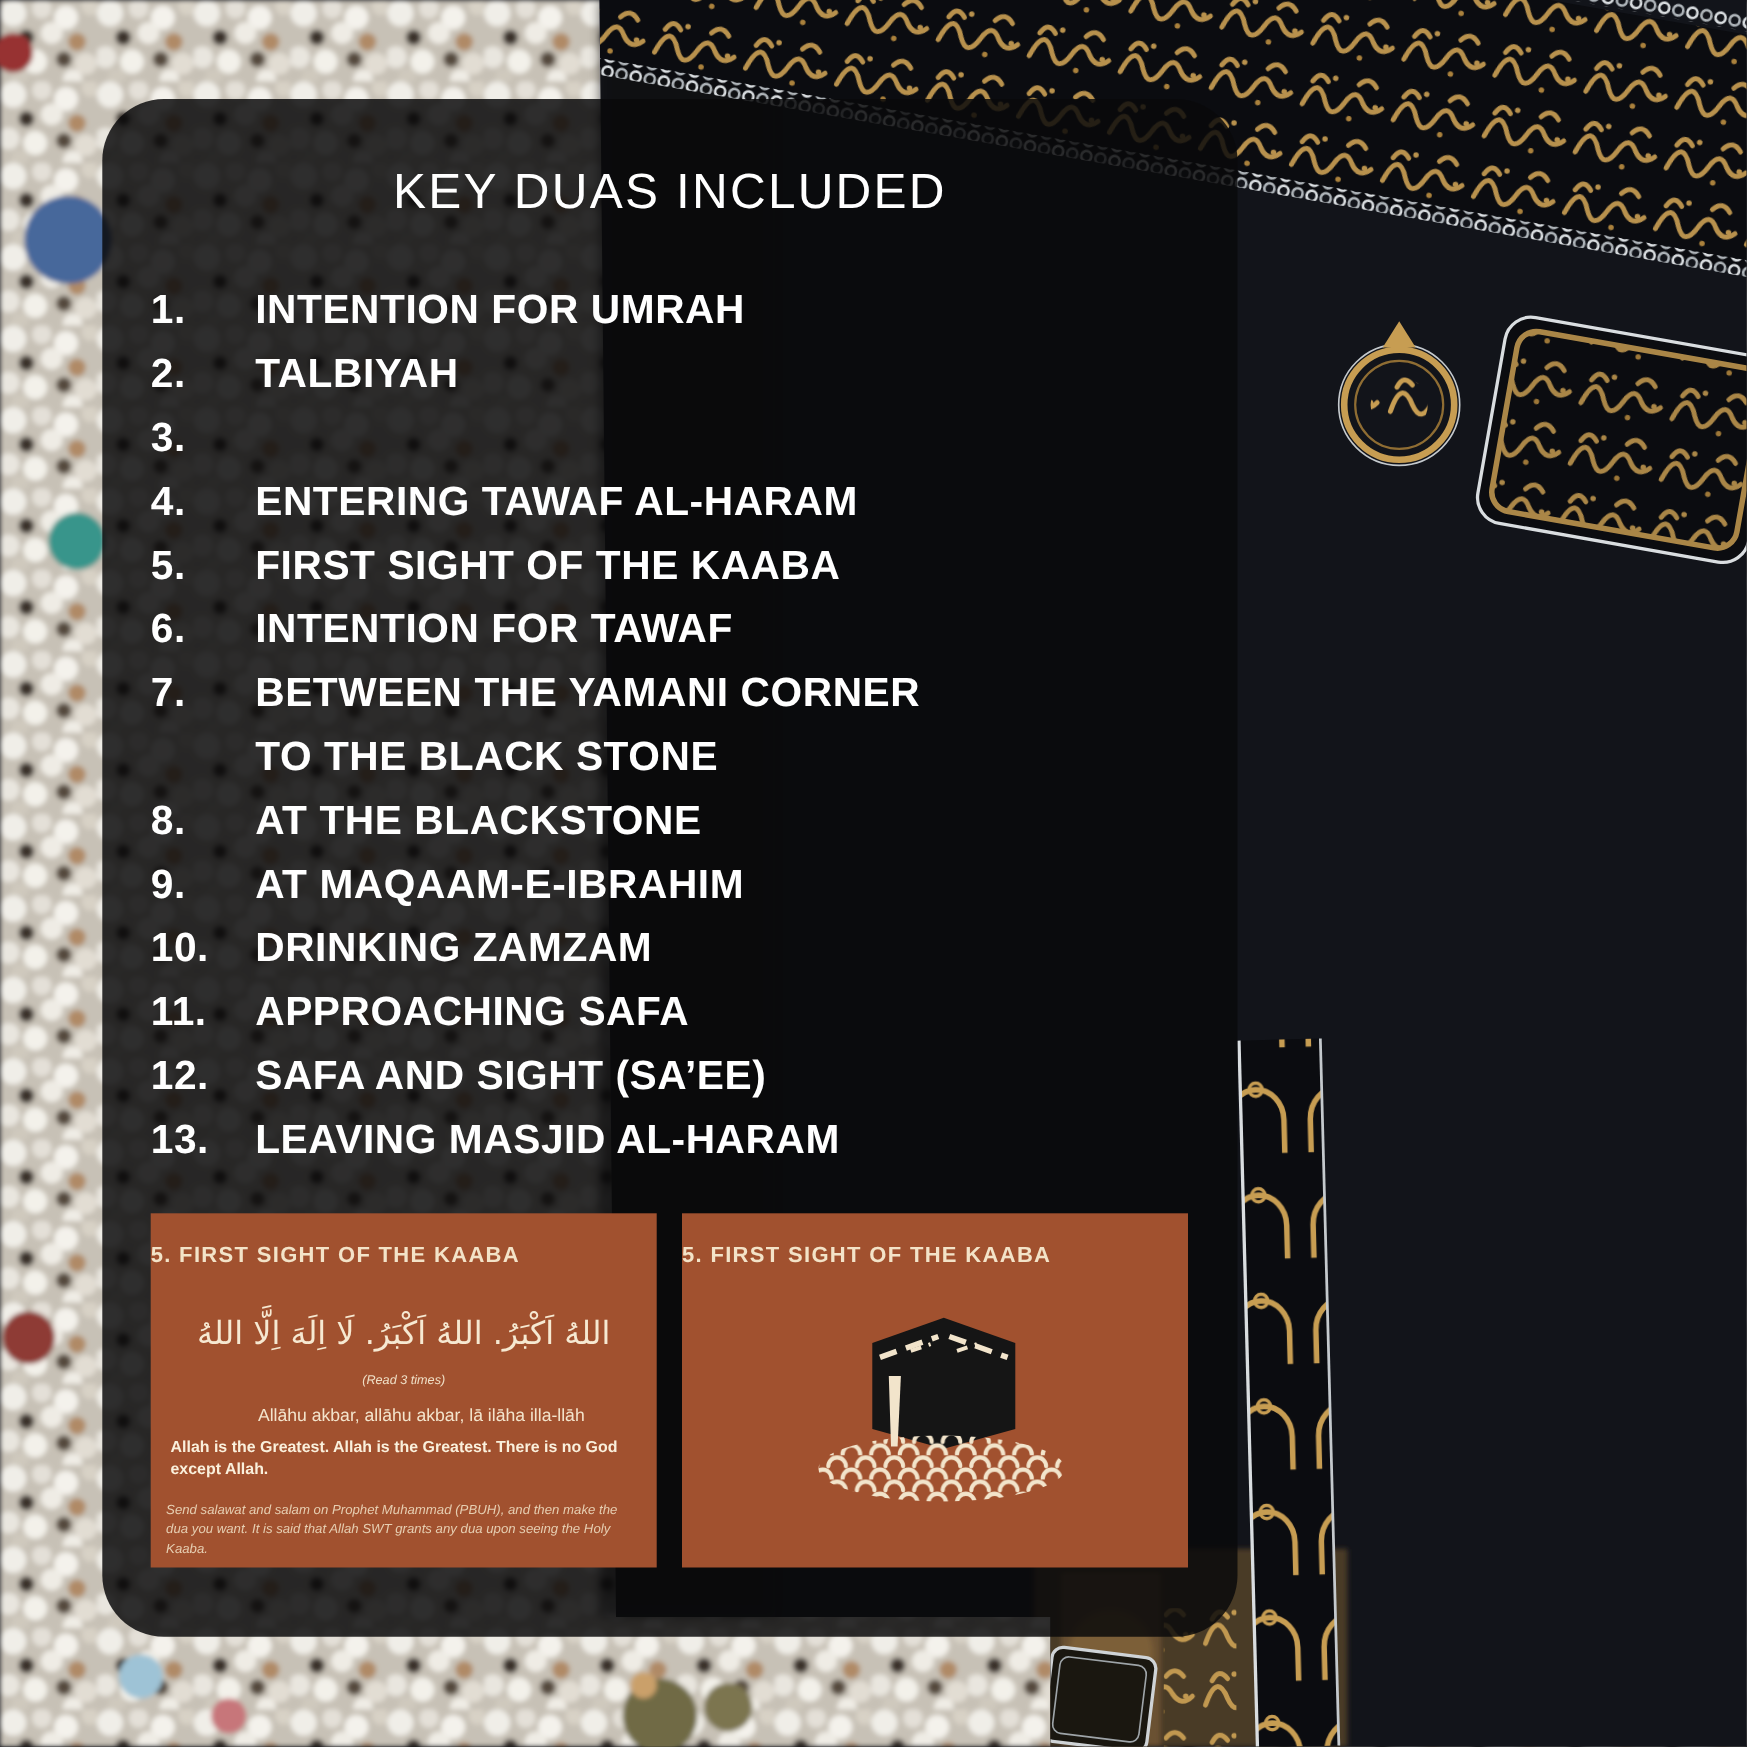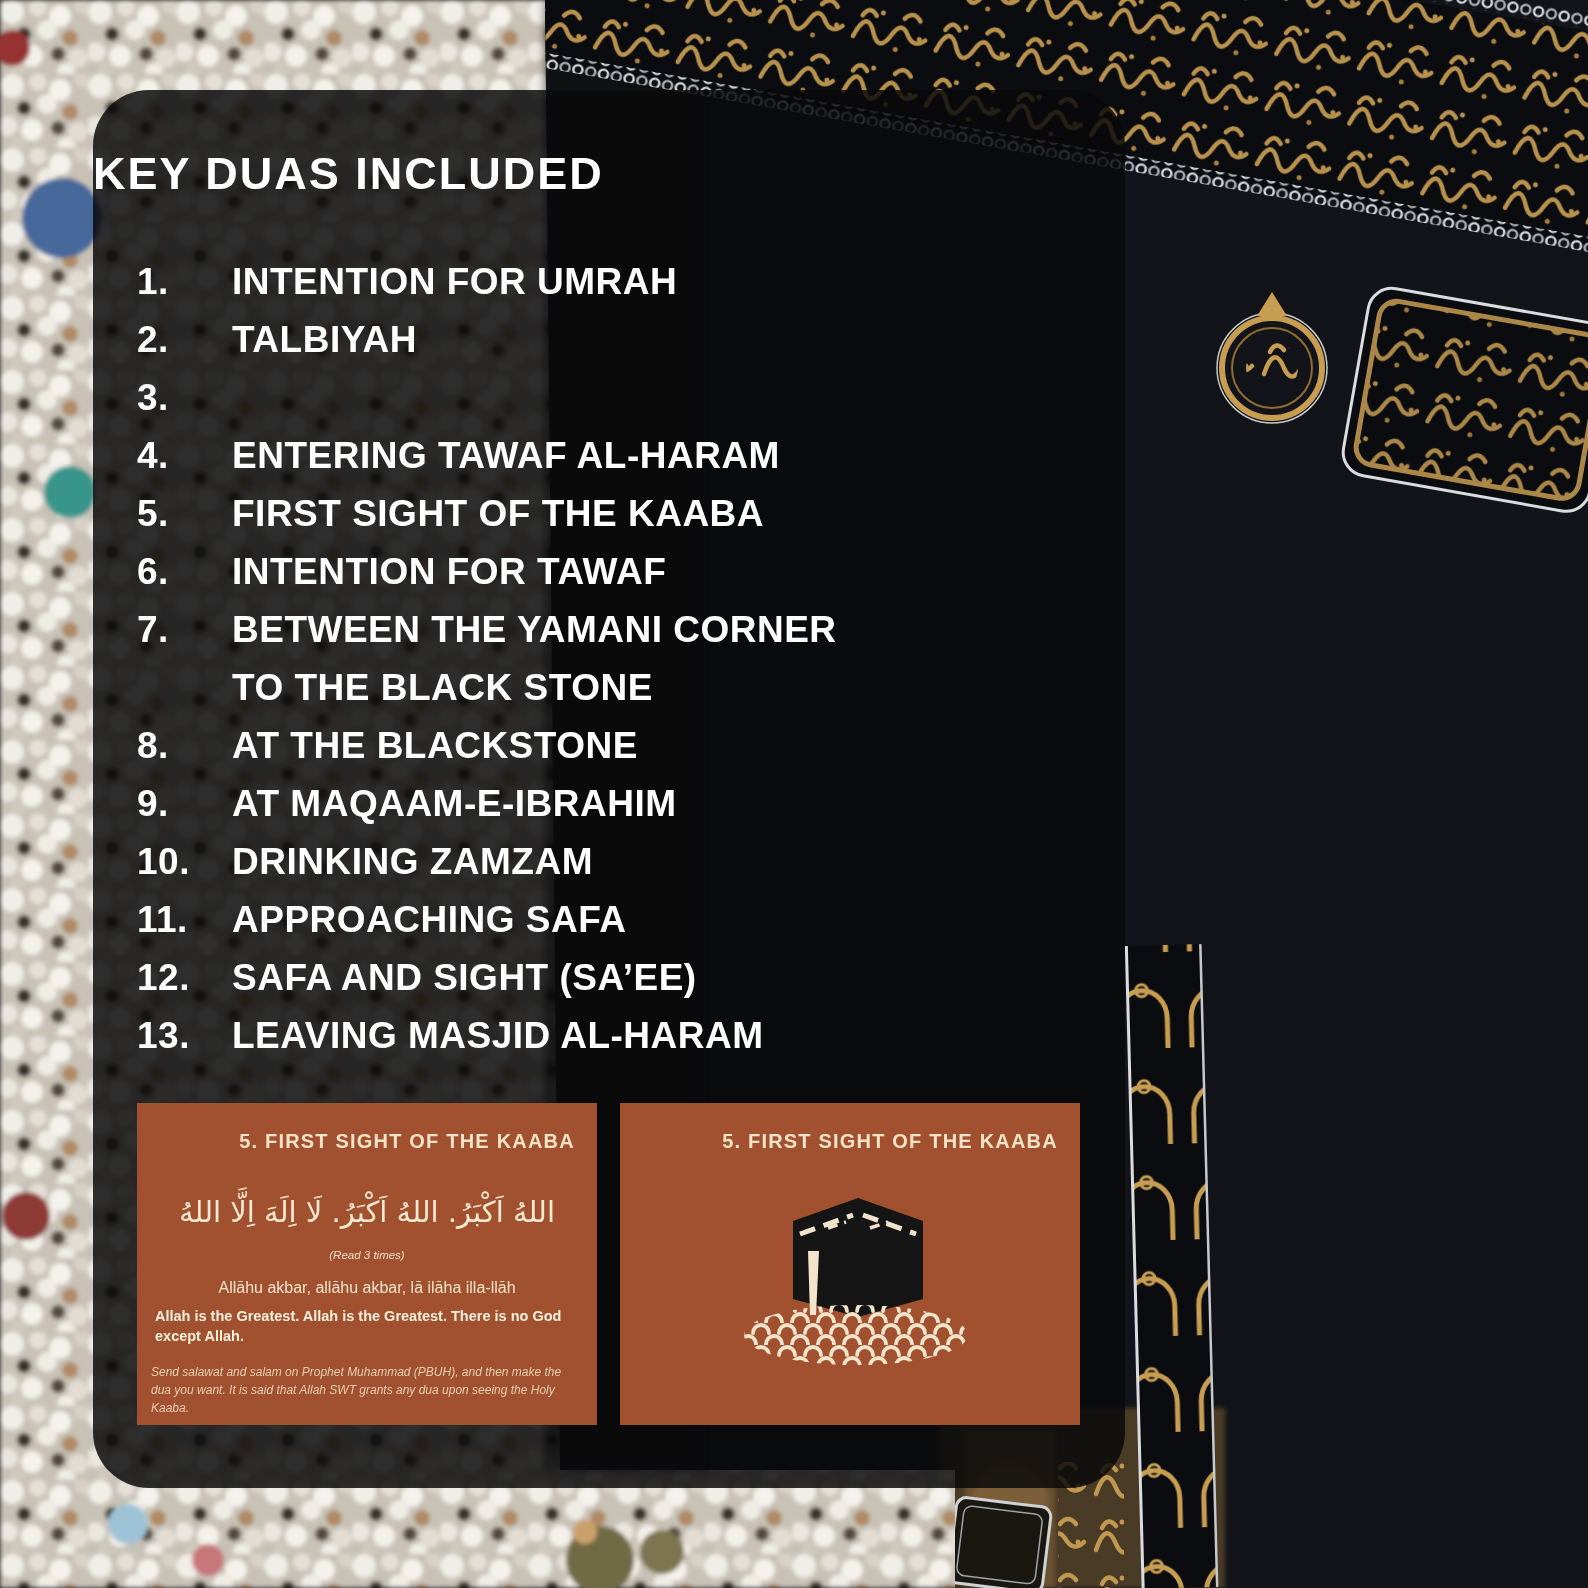--- a/index.html
+++ b/index.html
@@ -10,22 +10,22 @@
   }
   .bg{position:absolute;left:0;top:0;width:1588px;height:1588px;display:block;}
   
   .panel{
     position:absolute;left:93px;top:90px;width:1032px;height:1398px;
     background:rgba(9,9,11,0.845);
     border-radius:56px;
   }
   .panel-title{
     position:absolute;top:58px;left:0;width:100%;
-    text-align:left;color:#ffffff;
-    font-size:45px;font-weight:bold;letter-spacing:2px;
+    text-align:center;color:#ffffff;
+    font-size:45px;font-weight:normal;letter-spacing:2px;
   }
   .dua-list{
     position:absolute;top:163px;left:44px;right:28px;
     margin:0;padding:0;list-style:none;
   }
   .dua-list li{display:flex;align-items:flex-start;}
   .dua-list .num{
     flex:0 0 95px;color:#ffffff;font-size:37px;font-weight:bold;
     line-height:58px;letter-spacing:.5px;
   }
@@ -34,34 +34,34 @@
     letter-spacing:.5px;white-space:pre-line;
   }
   
   .card{
     position:absolute;top:1103px;width:460px;height:322px;
     background:#a1512f;
   }
   .card-left{left:137px;}
   .card-right{left:620px;}
   .card-title{
-    position:absolute;top:27px;left:0;width:100%;text-align:center;
-    color:#f3e3c8;font-size:20px;font-weight:bold;letter-spacing:1.2px;padding-left:40px;
+    position:absolute;top:27px;left:0;width:100%;text-align:left;
+    color:#f3e3c8;font-size:20px;font-weight:bold;letter-spacing:1.2px;
   }
   .ar{
     position:absolute;top:92px;left:0;width:100%;text-align:center;
     direction:rtl;color:#f6e9d2;font-size:29px;
     font-family:"DejaVu Sans", sans-serif;
   }
   .note{
     position:absolute;top:146px;left:0;width:100%;text-align:center;
     color:#efdfc6;font-size:11.5px;font-style:italic;
   }
   .translit{
-    position:absolute;top:176px;left:0;width:100%;text-align:center;
+    position:absolute;top:176px;left:16px;width:100%;text-align:center;
     color:#f3e4cc;font-size:16px;
   }
   .translation{
     position:absolute;top:203px;left:0;width:100%;box-sizing:border-box;
     padding:0 18px;text-align:left;
     color:#faf0dc;font-size:14.5px;font-weight:bold;line-height:1.38;
   }
   .footnote{
     position:absolute;bottom:8px;left:0;width:100%;box-sizing:border-box;
     padding:0 14px;text-align:left;

